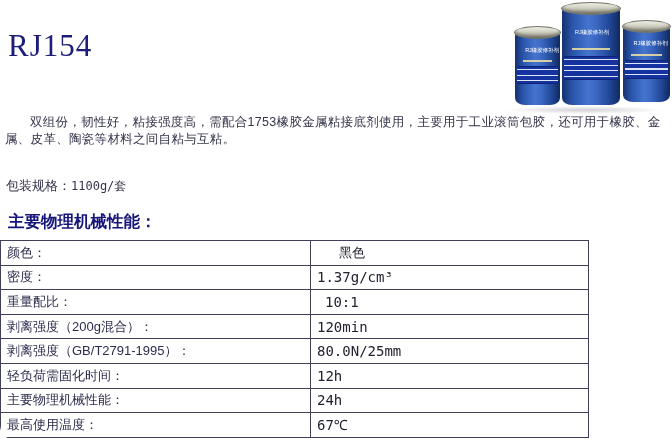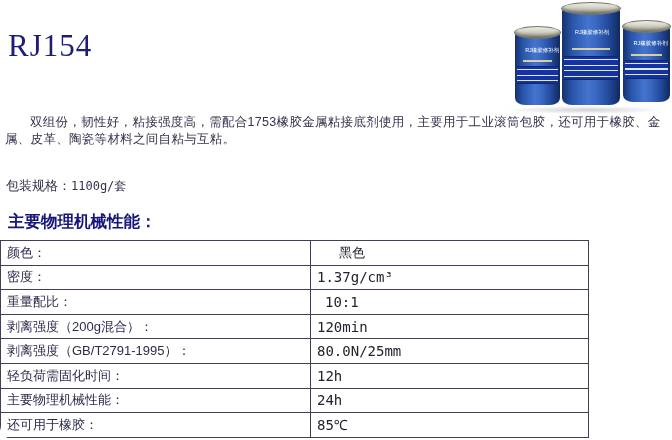--- a/index.html
+++ b/index.html
@@ -160,19 +160,19 @@
       </tr>
       <tr>
         <td class="prop-label">轻负荷需固化时间：</td>
         <td class="prop-value">12h</td>
       </tr>
       <tr>
         <td class="prop-label">主要物理机械性能：</td>
         <td class="prop-value">24h</td>
       </tr>
       <tr>
-        <td class="prop-label">还可用于橡胶：</td>
-        <td class="prop-value">85℃</td>
+        <td class="prop-label">最高使用温度：</td>
+        <td class="prop-value">67℃</td>
       </tr>
     </tbody>
   </table>
 
 </div>
 
 </body></html>

